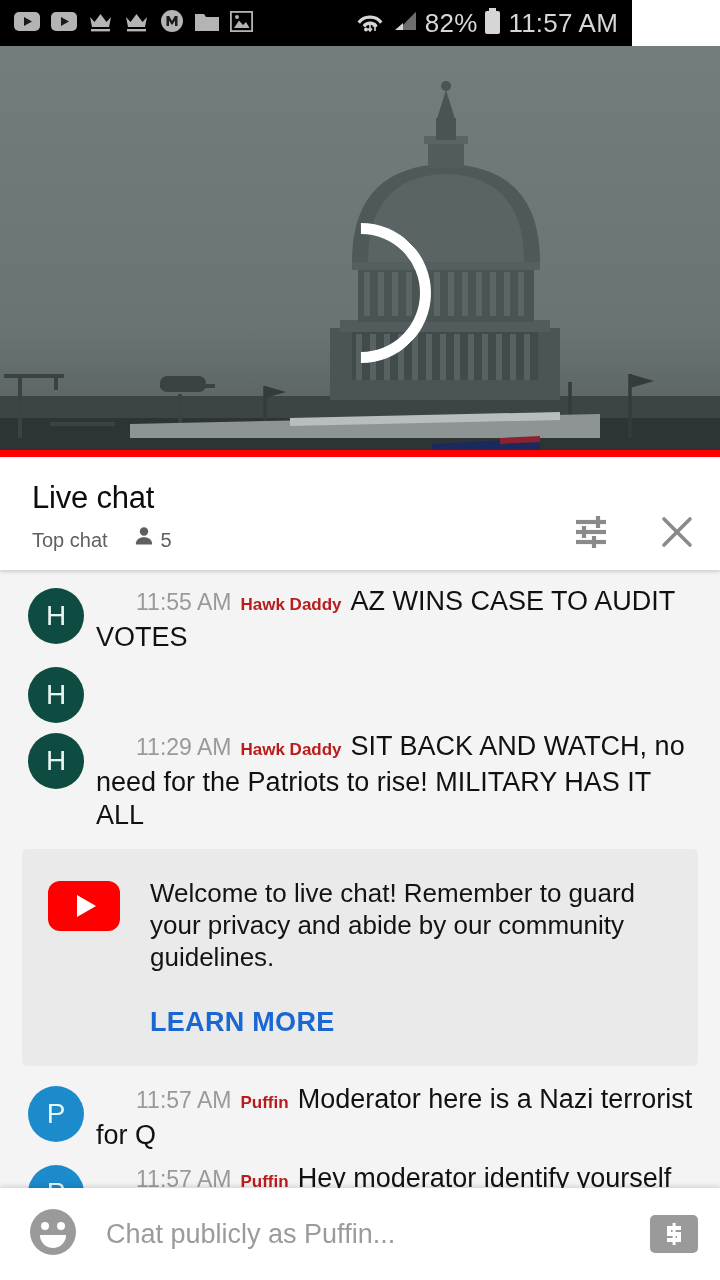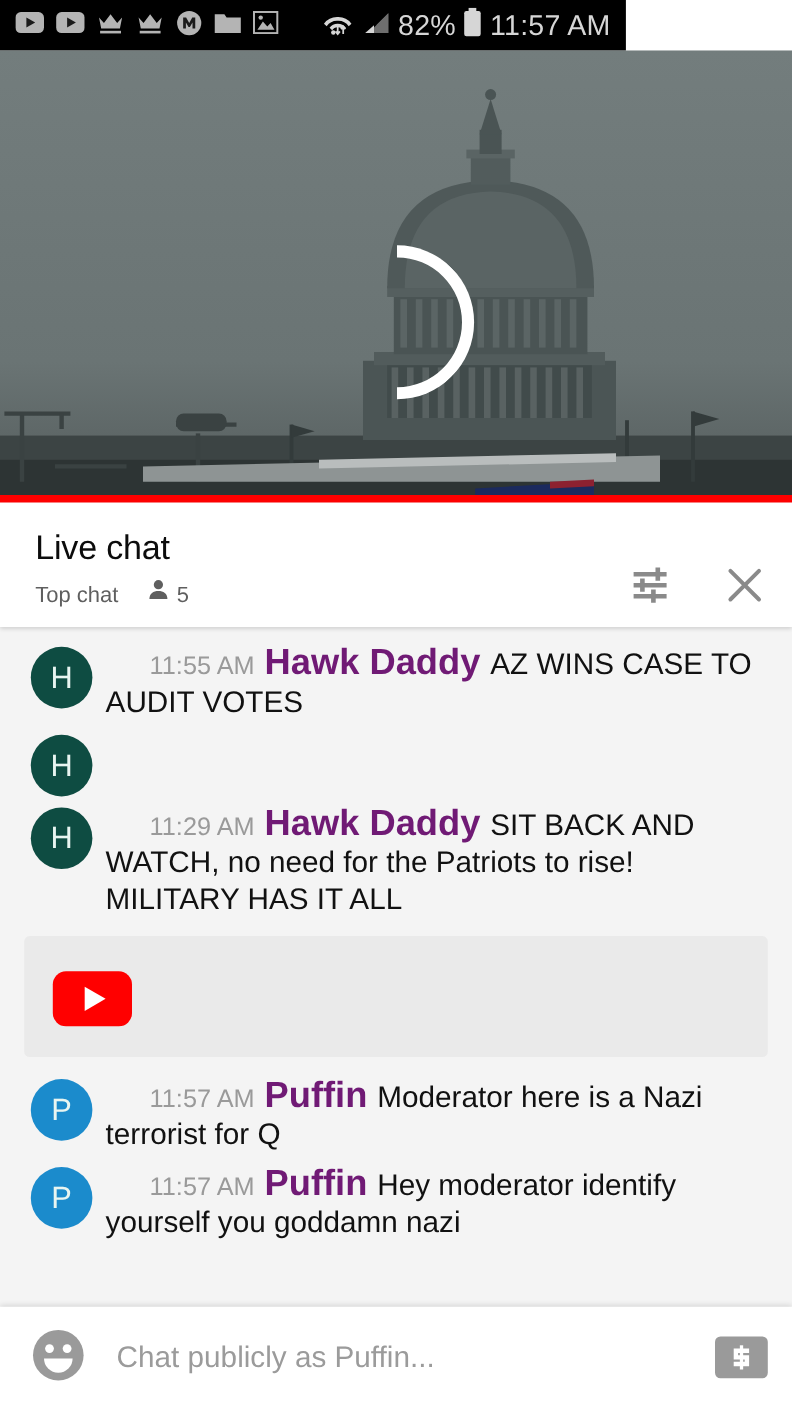--- a/index.html
+++ b/index.html
@@ -6,21 +6,21 @@
   html, body {
     width: 720px; height: 1280px;
     background: #ffffff;
     font-family: "Liberation Sans", sans-serif;
     overflow: hidden;
   }
 
   
   .statusbar {
     position: absolute; top: 0; left: 0;
-    width: 569px; height: 46px;
+    width: 632px; height: 46px;
     background: #000000;
     display: flex; align-items: center;
     padding: 0 14px;
   }
   .status-left { display: flex; align-items: center; gap: 11px; }
   .status-right { margin-left: auto; display: flex; align-items: center; gap: 7px; }
   .sicon { display: block; }
   .status-text {
     color: #d6d6d6; font-size: 26px; letter-spacing: 0.2px;
     font-family: "Liberation Sans", sans-serif;
@@ -96,21 +96,21 @@
   }
   .avatar {
     position: absolute; left: 28px; top: 8px;
     width: 56px; height: 56px; border-radius: 50%;
     color: #e8f5f1; font-size: 28px;
     display: flex; align-items: center; justify-content: center;
     font-family: "Liberation Sans", sans-serif;
   }
   .msg-body { font-size: 27px; line-height: 33px; color: #111111; }
   .ts { color: #9a9a9a; font-size: 23px; margin-left: 40px; }
-  .author { font-weight: bold; color: #701a75; font-size: 33px; margin-left: 9px; }
+  .author { font-weight: bold; color: #b91c1c; font-size: 17px; margin-left: 9px; }
   .text { margin-left: 9px; }
 
   
   .banner {
     margin: 12px 22px 12px 22px;
     background: #eaeaea;
     border-radius: 5px;
     padding: 28px 24px 28px 26px;
     display: flex;
   }
@@ -373,20 +373,24 @@
   <div class="msg">
     <div class="avatar" style="background:#0e4c42">H</div>
     <div class="msg-body">
       <span class="ts">11:29 AM</span><span class="author">Hawk Daddy</span><span class="text">SIT BACK AND WATCH, no need for the Patriots to rise! MILITARY HAS IT ALL</span>
     </div>
   </div>
 
   <div class="banner">
     <div class="yt-logo">
       <div class="yt-tri"></div>
+    </div>
+    <div class="banner-right">
+      <div class="banner-text">Welcome to live chat! Remember to guard your privacy and abide by our community guidelines.</div>
+      <div class="banner-link">LEARN MORE</div>
     </div>
   </div>
 
   <div class="msg">
     <div class="avatar" style="background:#1b8bcc">P</div>
     <div class="msg-body">
       <span class="ts">11:57 AM</span><span class="author">Puffin</span><span class="text">Moderator here is a Nazi terrorist for Q</span>
     </div>
   </div>
 

